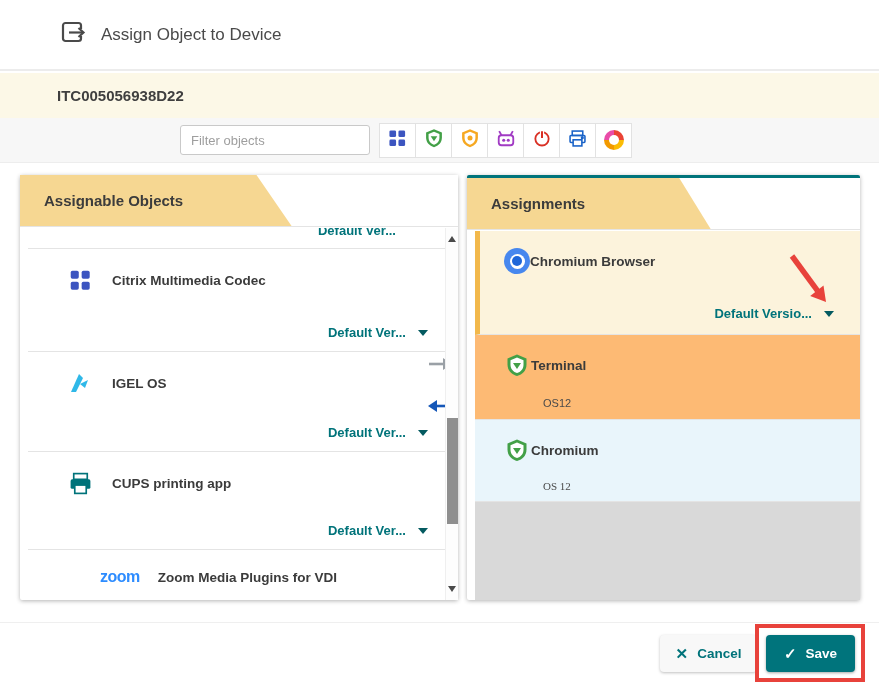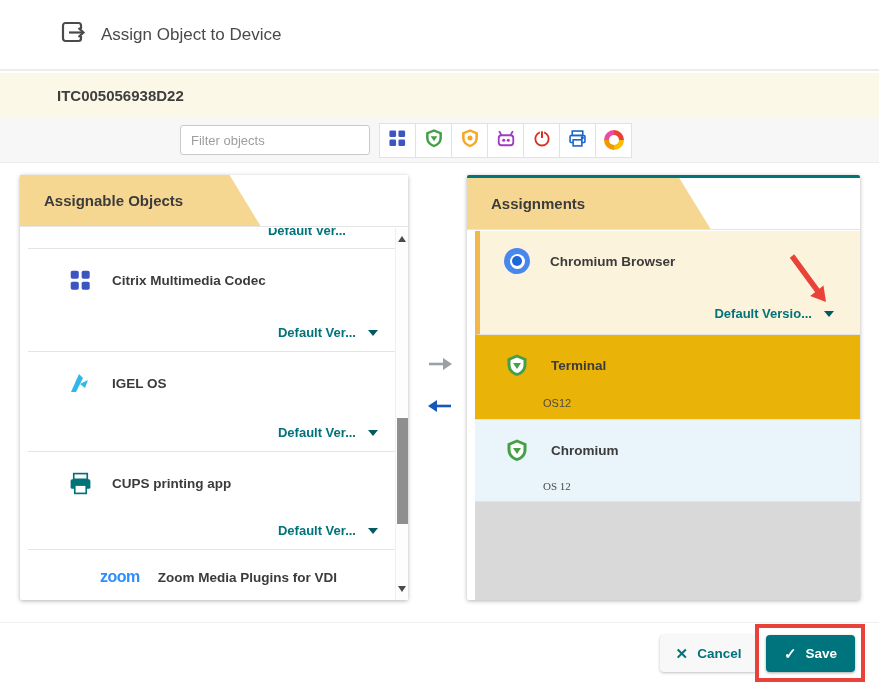--- a/index.html
+++ b/index.html
@@ -24,21 +24,21 @@
   .filter-group { display:flex; margin-left:10px; }
   .tool-btn { width:37px; height:35px; background:#fff; border:1px solid #E2E2E2; margin-left:-1px;
     display:flex; align-items:center; justify-content:center; cursor:pointer; }
   .wheel { width:20px; height:20px; border-radius:50%; position:relative;
     background:conic-gradient(#EA4335 0 25%, #FBBC05 25% 50%, #F29900 50% 75%, #E94CA8 75% 100%); }
   .wheel::after { content:""; position:absolute; left:5px; top:5px; width:10px; height:10px;
     border-radius:50%; background:#fff; }
 
   
   .panel { position:absolute; background:#fff; box-shadow:0 1px 4px rgba(0,0,0,0.30); border-radius:2px; }
-  .panel-left  { left:20px;  top:175px; width:388px; height:425px; }
+  .panel-left  { left:20px;  top:175px; width:438px; height:425px; }
   .panel-right { left:467px; top:175px; width:393px; height:425px; border-top:3px solid #00747B; }
   .panel-header { position:relative; height:52px; overflow:hidden; border-bottom:1px solid #E4E4E4; background:#fff; }
   .panel-header::before { content:""; position:absolute; inset:0; background:#F6D792;
     clip-path:polygon(0 0, 54% 0, 62% 100%, 0 100%); }
   .panel-title { position:relative; z-index:1; display:flex; align-items:center; height:100%;
     padding-left:24px; font-weight:bold; font-size:15px; color:#3C3C3C; }
   .panel-body { position:absolute; top:53px; left:0; right:0; bottom:0; overflow:hidden;padding-left:8px; }
 
   
   .clip-row { position:relative; height:21px; border-bottom:1px solid #E4E4E4; overflow:hidden; }
@@ -62,23 +62,23 @@
   .sb-down { bottom:8px; border-top:6px solid #4A4A4A; }
   .sb-thumb { position:absolute; left:1px; top:190px; width:11px; height:106px; background:#8F8F8F; cursor:grab; }
 
   
   .move-right { position:absolute; left:426px; top:356px; cursor:default; }
   .move-left  { position:absolute; left:426px; top:398px; cursor:pointer; }
 
   
   .assign-item { position:relative; border-bottom:1px solid #E4E4E4; }
   .ai-selected { height:104px; background:#FCF3DC; border-left:5px solid #F2B84B; }
-  .ai-terminal { height:85px; background:#eab308; }
+  .ai-terminal { height:85px; background:#fdba74; }
   .ai-chromium { height:82px; background:#E9F5FB; }
-  .ai-head { position:absolute; top:16px; left:28px; display:flex; align-items:center; gap:20px; height:28px; }
+  .ai-head { position:absolute; top:16px; left:28px; display:flex; align-items:center; gap:0; height:28px; }
   .ai-selected .ai-head { left:24px; }
   .ai-sub { position:absolute; left:68px; font-size:11px; color:#4A4A4A; }
   .ai-version { position:absolute; right:26px; bottom:13px; display:flex; align-items:center; gap:12px;
     font-size:13px; font-weight:bold; color:#00737A; cursor:pointer; }
   .assign-filler { height:99px; background:#D9D9D9; }
 
   
   .icon-box { width:28px; height:28px; display:flex; align-items:center; justify-content:center; }
   .chromium-ball { width:26px; height:26px; border-radius:50%; background:#4787EE;
     display:flex; align-items:center; justify-content:center; }

